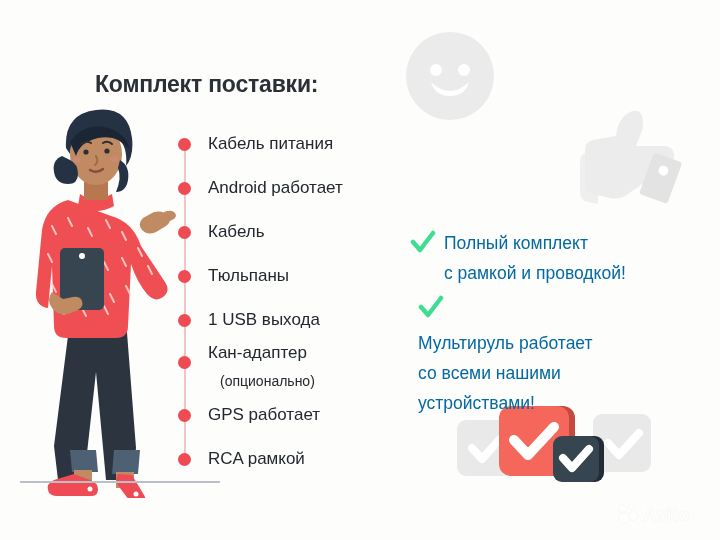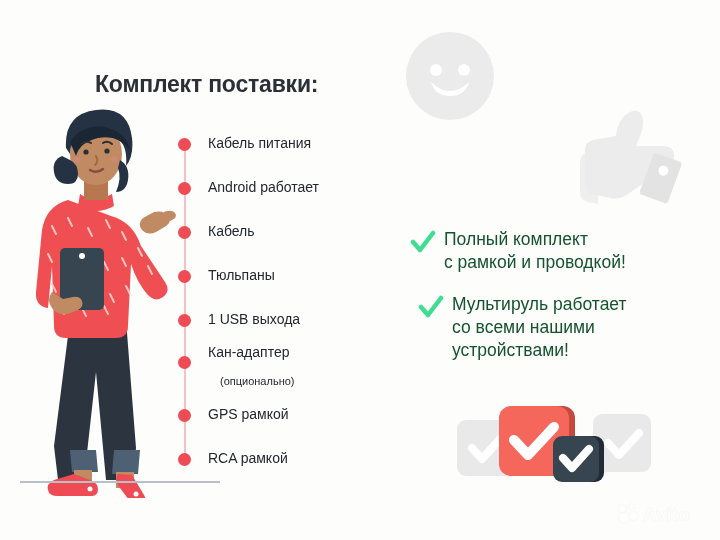--- a/index.html
+++ b/index.html
@@ -73,54 +73,54 @@
     top: -6px;
     width: 13px;
     height: 13px;
     border-radius: 50%;
     background: #ee4b55;
   }
   .li-text {
     position: absolute;
     left: 30px;
     top: -13px;
+    font-size: 17px;
+    color: #23272e;
+    white-space: nowrap;
+    line-height: 25px;
+  }
+  .li-sub {
+    position: absolute;
+    left: 42px;
+    top: 9px;
     font-size: 14px;
     color: #23272e;
     white-space: nowrap;
-    line-height: 25px;
-  }
-  .li-sub {
-    position: absolute;
-    left: 42px;
-    top: 9px;
-    font-size: 11px;
-    color: #23272e;
-    white-space: nowrap;
     line-height: 20px;
   }
 
   
   .note {
     position: absolute;
     display: flex;
     align-items: flex-start;
     gap: 8px;
   }
   #note0 { left: 410px; top: 228px; }
-  #note1 { left: 418px; top: 293px; }
+  #note1 { left: 418px; top: 293px; flex-direction: column; }
   .note-check {
     flex: 0 0 auto;
     width: 26px;
     height: 26px;
     margin-top: 1px;
   }
   .note-text {
     font-size: 17.5px;
-    line-height: 23px;
-    color: #14532d;
+    line-height: 30px;
+    color: #0369a1;
     white-space: pre-line;
   }
 
   
   #watermark {
     position: absolute;
     left: 615px;
     top: 500px;
     width: 92px;
     height: 26px;
@@ -269,21 +269,21 @@
     </div>
 
     <div class="li" style="top:232px">
       <span class="dot"></span>
       <span class="li-text" style="top:-22px">Кан-адаптер</span>
       <span class="li-sub">(опционально)</span>
     </div>
 
     <div class="li" style="top:285px">
       <span class="dot"></span>
-      <span class="li-text">GPS рамкой</span>
+      <span class="li-text">GPS работает</span>
     </div>
 
     <div class="li" style="top:329px">
       <span class="dot"></span>
       <span class="li-text">RCA рамкой</span>
     </div>
   </div>
 
   <div class="note" id="note0">
     <svg class="note-check" viewBox="0 0 26 26">

